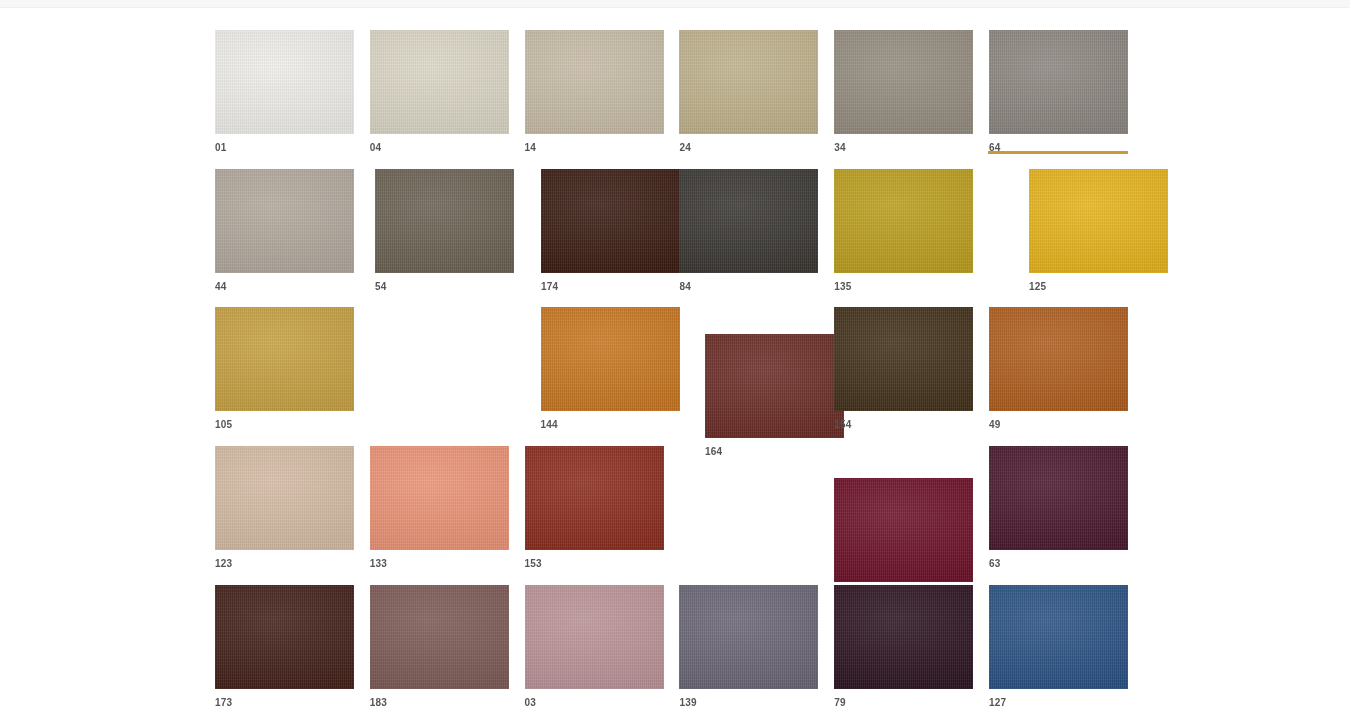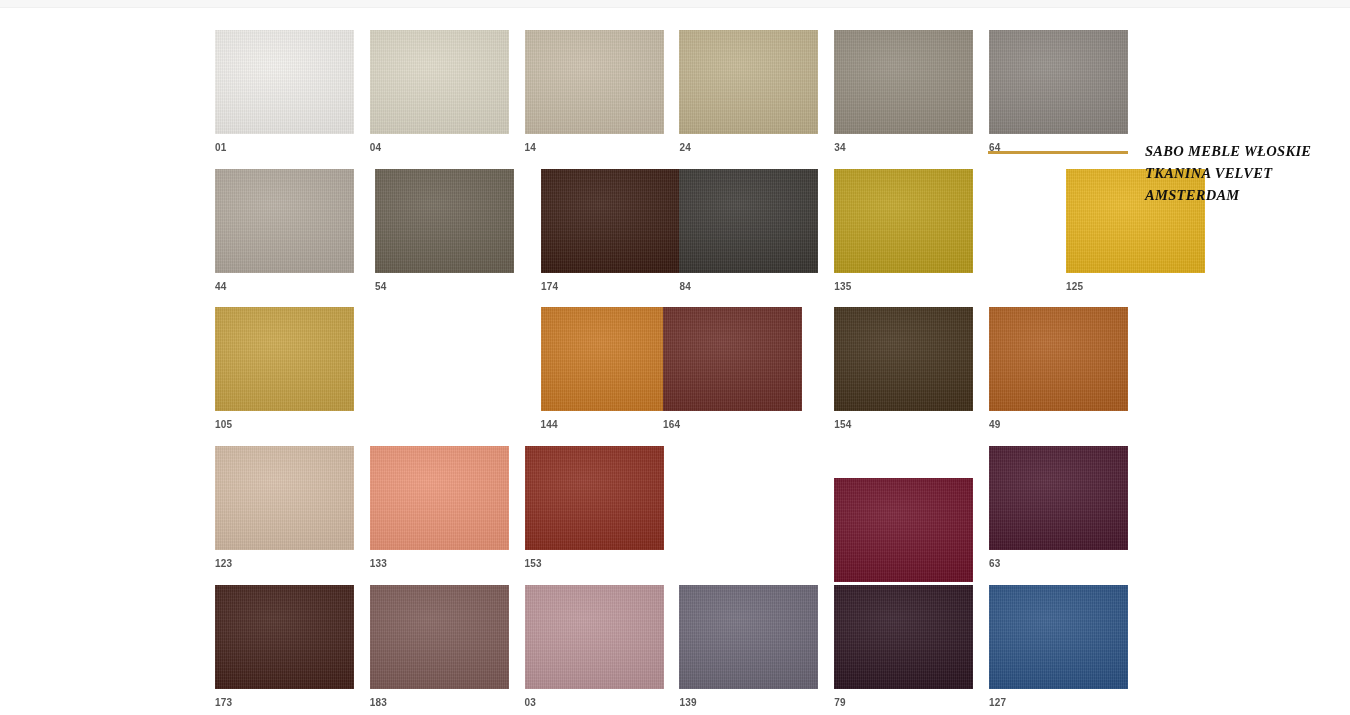--- a/index.html
+++ b/index.html
@@ -141,35 +141,35 @@
           <span class="swatch-label">174</span>
         </div>
         <div class="swatch-cell" style="left: 464.4px;">
           <span class="swatch-chip" style="background: rgb(58, 55, 51);"></span>
           <span class="swatch-label">84</span>
         </div>
         <div class="swatch-cell" style="left: 619.2px;">
           <span class="swatch-chip" style="background: rgb(189, 160, 28);"></span>
           <span class="swatch-label">135</span>
         </div>
-        <div class="swatch-cell" style="left: 811px; padding-left: 40px;">
+        <div class="swatch-cell" style="left: 774px; padding-left: 40px;">
           <span class="swatch-chip" style="background: rgb(232, 181, 28);"></span>
           <span class="swatch-label">125</span>
         </div>
       </div>
       <div class="swatch-row">
         <div class="swatch-cell" style="left: 0px;">
           <span class="swatch-chip" style="background: rgb(200, 163, 67);"></span>
           <span class="swatch-label">105</span>
         </div>
         <div class="swatch-cell" style="left: 309.6px; padding-left: 16px;">
           <span class="swatch-chip" style="background: rgb(202, 120, 33);"></span>
           <span class="swatch-label">144</span>
         </div>
-        <div class="swatch-cell" style="left: 448px;">
+        <div class="swatch-cell" style="left: 490px; margin-top: 27px;">
           <span class="swatch-chip" style="background: rgb(107, 44, 38);"></span>
           <span class="swatch-label">164</span>
         </div>
         <div class="swatch-cell" style="left: 619.2px;">
           <span class="swatch-chip" style="background: rgb(66, 48, 26);"></span>
           <span class="swatch-label">154</span>
         </div>
         <div class="swatch-cell" style="left: 774px;">
           <span class="swatch-chip" style="background: rgb(176, 94, 30);"></span>
           <span class="swatch-label">49</span>
@@ -220,19 +220,14 @@
         </div>
         <div class="swatch-cell" style="left: 774px;">
           <span class="swatch-chip" style="background: rgb(42, 82, 133);"></span>
           <span class="swatch-label">127</span>
         </div>
       </div>
     </div>
 
   <div id="brand-rule" style="background: rgb(200, 154, 60);"></div>
 
-  <div id="brand-block">
-    <span class="brand-line">SABO MEBLE WŁOSKIE</span>
-    <span class="brand-line">TKANINA VELVET</span>
-    <span class="brand-line">AMSTERDAM</span>
-  </div>
 
 </div>
 
 </body></html>

